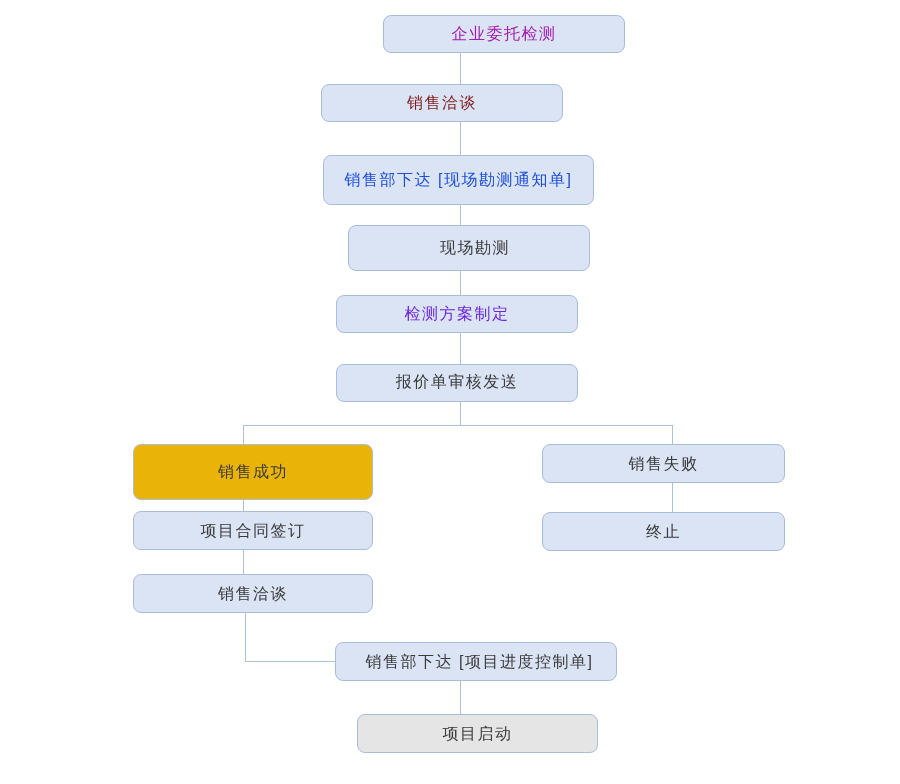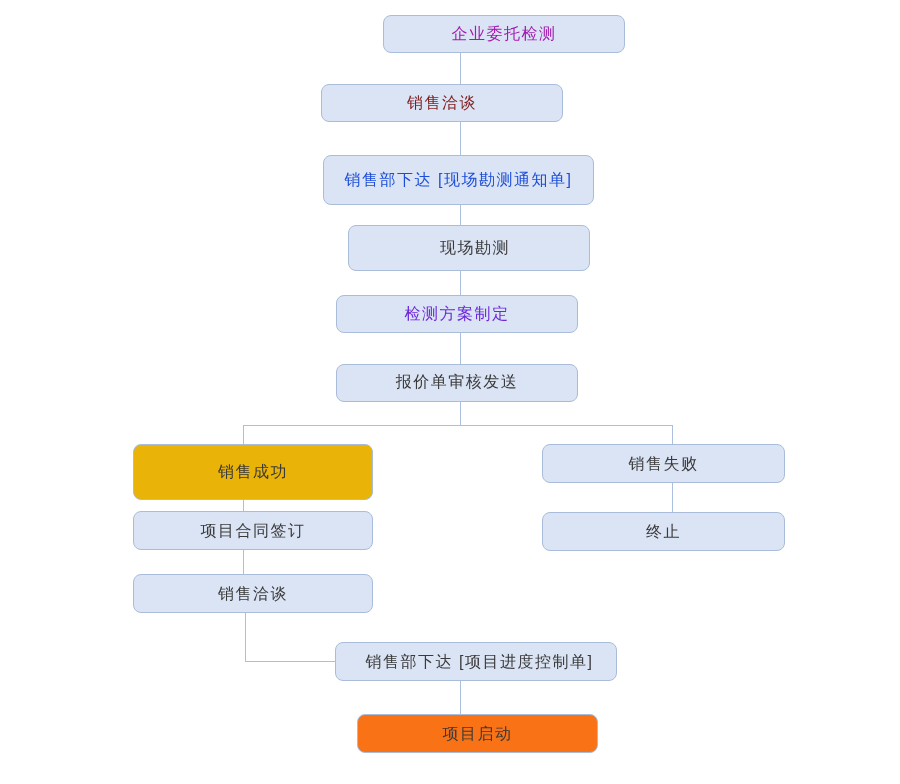--- a/index.html
+++ b/index.html
@@ -55,14 +55,14 @@
     <div class="node" style="left: 323px; top: 155px; width: 271px; height: 50px; background: rgb(219, 228, 245); border-color: rgb(169, 189, 218); color: #1d4ed8;">销售部下达 [现场勘测通知单]</div>
     <div class="node" style="left: 348px; top: 225px; width: 242px; height: 46px; background: rgb(219, 228, 245); border-color: rgb(169, 189, 218); color: rgb(58, 58, 58); padding-left: 12px;">现场勘测</div>
     <div class="node" style="left: 336px; top: 295px; width: 242px; height: 38px; background: rgb(219, 228, 245); border-color: rgb(169, 189, 218); color: #6d28d9;">检测方案制定</div>
     <div class="node" style="left: 336px; top: 364px; width: 242px; height: 38px; background: rgb(219, 228, 245); border-color: rgb(169, 189, 218); color: rgb(58, 58, 58); font-family: Liberation Mono, monospace;">报价单审核发送</div>
     <div class="node" style="left: 133px; top: 444px; width: 240px; height: 56px; background: #eab308; border-color: rgb(169, 189, 218); color: rgb(58, 58, 58);">销售成功</div>
     <div class="node" style="left: 542px; top: 444px; width: 243px; height: 39px; background: rgb(219, 228, 245); border-color: rgb(169, 189, 218); color: rgb(58, 58, 58);">销售失败</div>
     <div class="node" style="left: 133px; top: 511px; width: 240px; height: 39px; background: rgb(219, 228, 245); border-color: rgb(169, 189, 218); color: rgb(58, 58, 58);">项目合同签订</div>
     <div class="node" style="left: 542px; top: 512px; width: 243px; height: 39px; background: rgb(219, 228, 245); border-color: rgb(169, 189, 218); color: rgb(58, 58, 58);">终止</div>
     <div class="node" style="left: 133px; top: 574px; width: 240px; height: 39px; background: rgb(219, 228, 245); border-color: rgb(169, 189, 218); color: rgb(58, 58, 58);">销售洽谈</div>
     <div class="node" style="left: 335px; top: 642px; width: 282px; height: 39px; background: rgb(219, 228, 245); border-color: rgb(169, 189, 218); color: rgb(58, 58, 58); padding-left: 7px;">销售部下达 [项目进度控制单]</div>
-    <div class="node" style="left: 357px; top: 714px; width: 241px; height: 39px; background: #f97316; border-color: rgb(169, 189, 218); color: rgb(58, 58, 58);">项目启动</div>
+    <div class="node" style="left: 357px; top: 714px; width: 241px; height: 39px; background: #e5e5e5; border-color: rgb(169, 189, 218); color: rgb(58, 58, 58);">项目启动</div>
   </div>
 
 </body></html>

